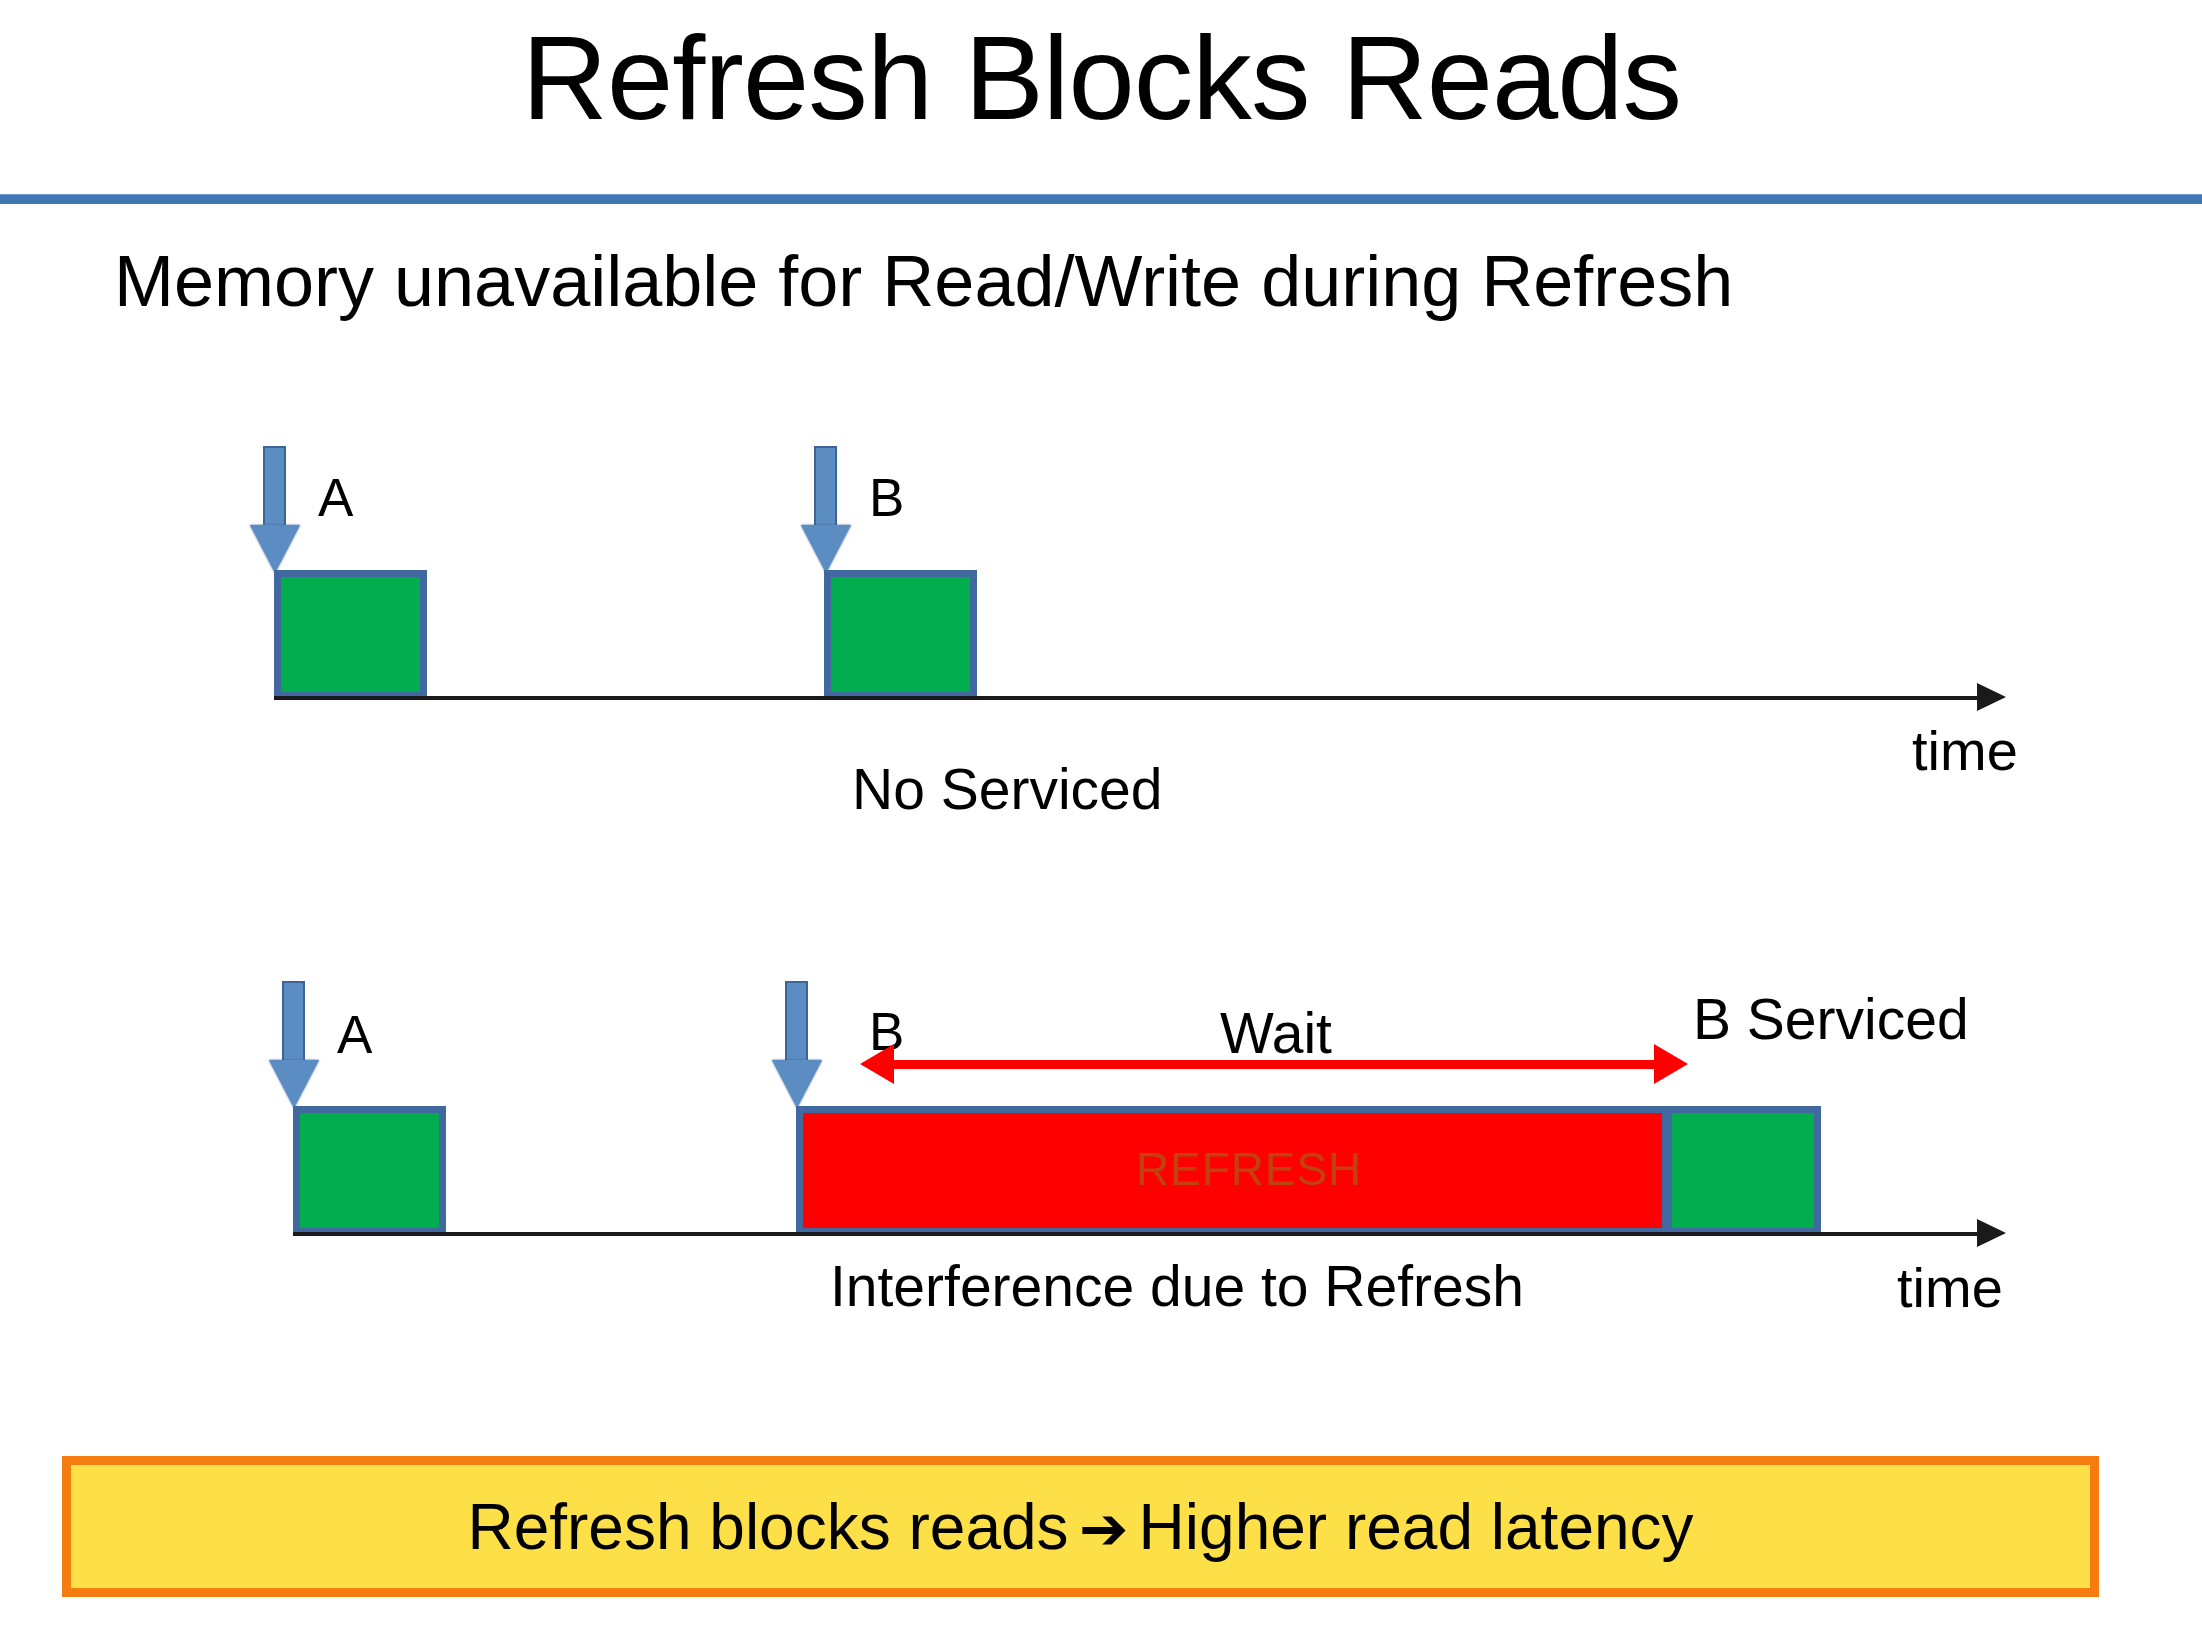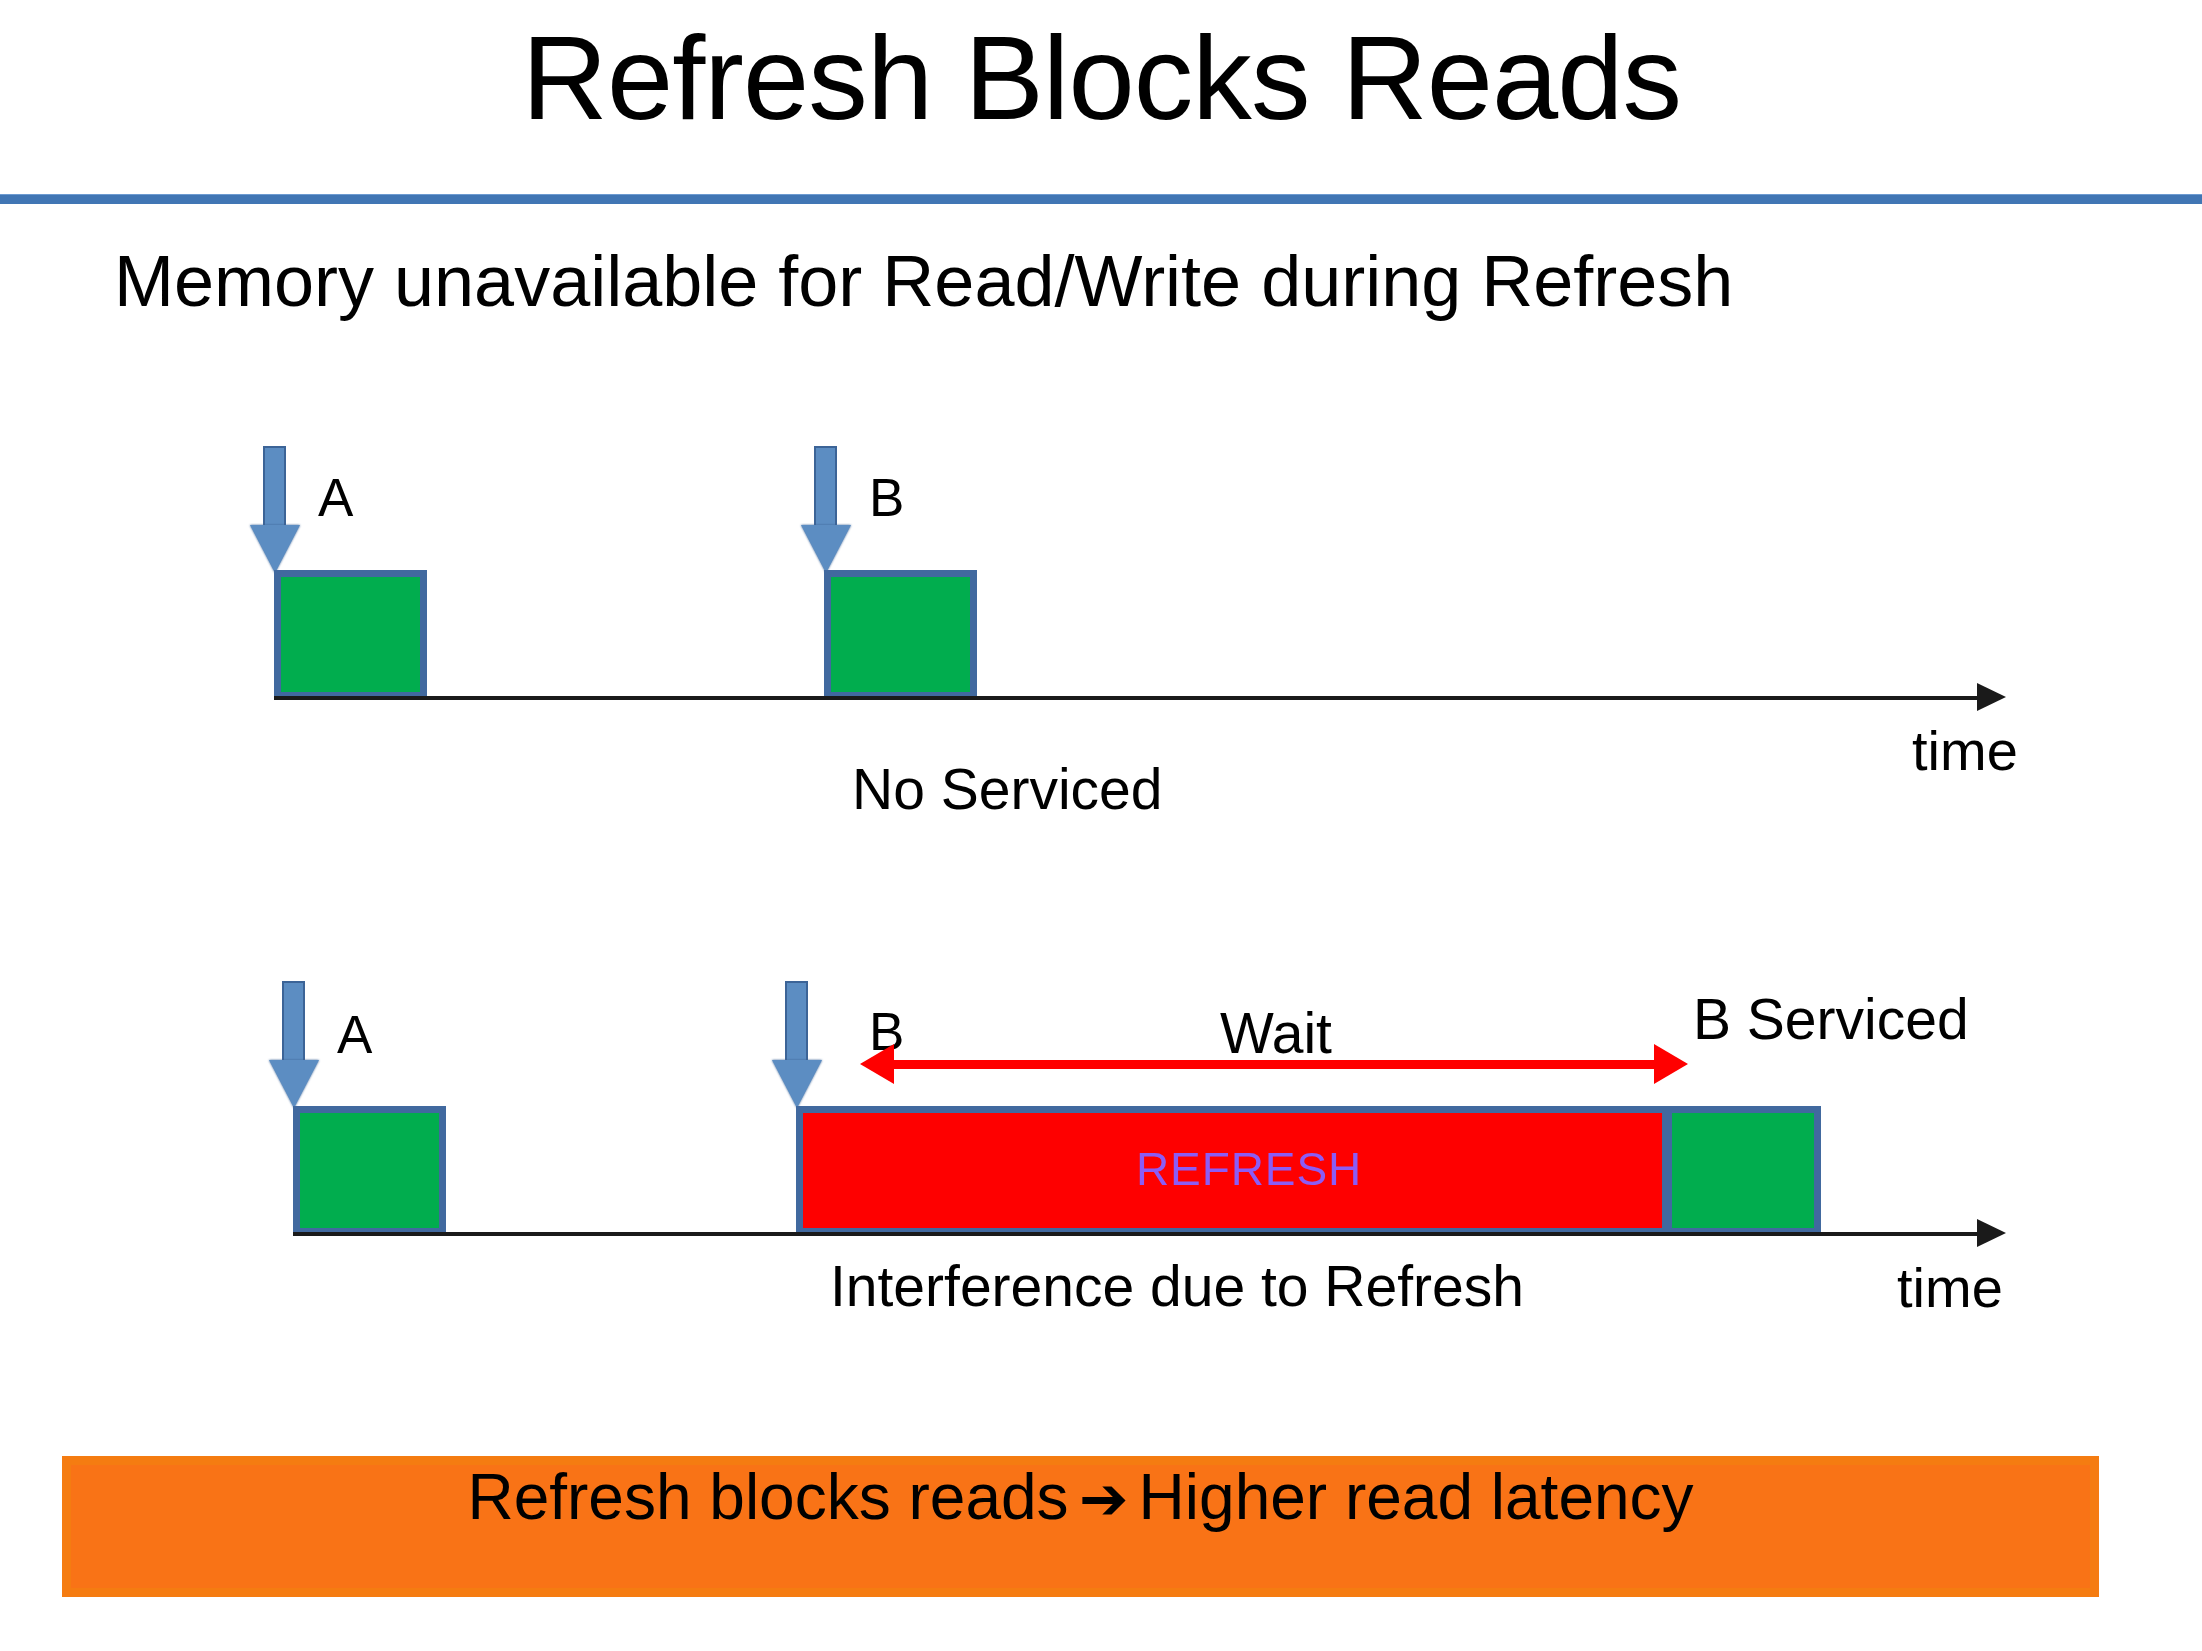--- a/index.html
+++ b/index.html
@@ -76,21 +76,21 @@
   .block {
     position: absolute;
     box-sizing: border-box;
     border: 7.7px solid #41699F;
   }
   .block.green { background: #01AD4E; }
   .block.red   { background: #FE0000; }
 
   .refresh-text {
     position: absolute;
-    color: #8b5cf6;
+    color: #c2410c;
     font-size: 46px;
     line-height: 1;
     letter-spacing: 0.9px;
     white-space: nowrap;
   }
 
   
   .req-arrow { position: absolute; }
   .req-arrow .shaft {
     position: absolute;
@@ -164,24 +164,25 @@
     text-align: center;
   }
 
   
   #takeaway-box {
     position: absolute;
     left: 62px;
     top: 1456px;
     width: 2037px;
     height: 141px;
-    background: #f97316;
+    background: #fde047;
     border: 9.5px solid #F57C11;
     box-sizing: border-box;
     display: flex;
+    align-items: center;
     justify-content: center;
   }
   #takeaway-text {
     font-size: 64px;
     line-height: 1;
     white-space: nowrap;
     color: #000000;
   }
   #takeaway-text .arrow-glyph { font-size: 59px; padding: 0 10.3px; }
 

